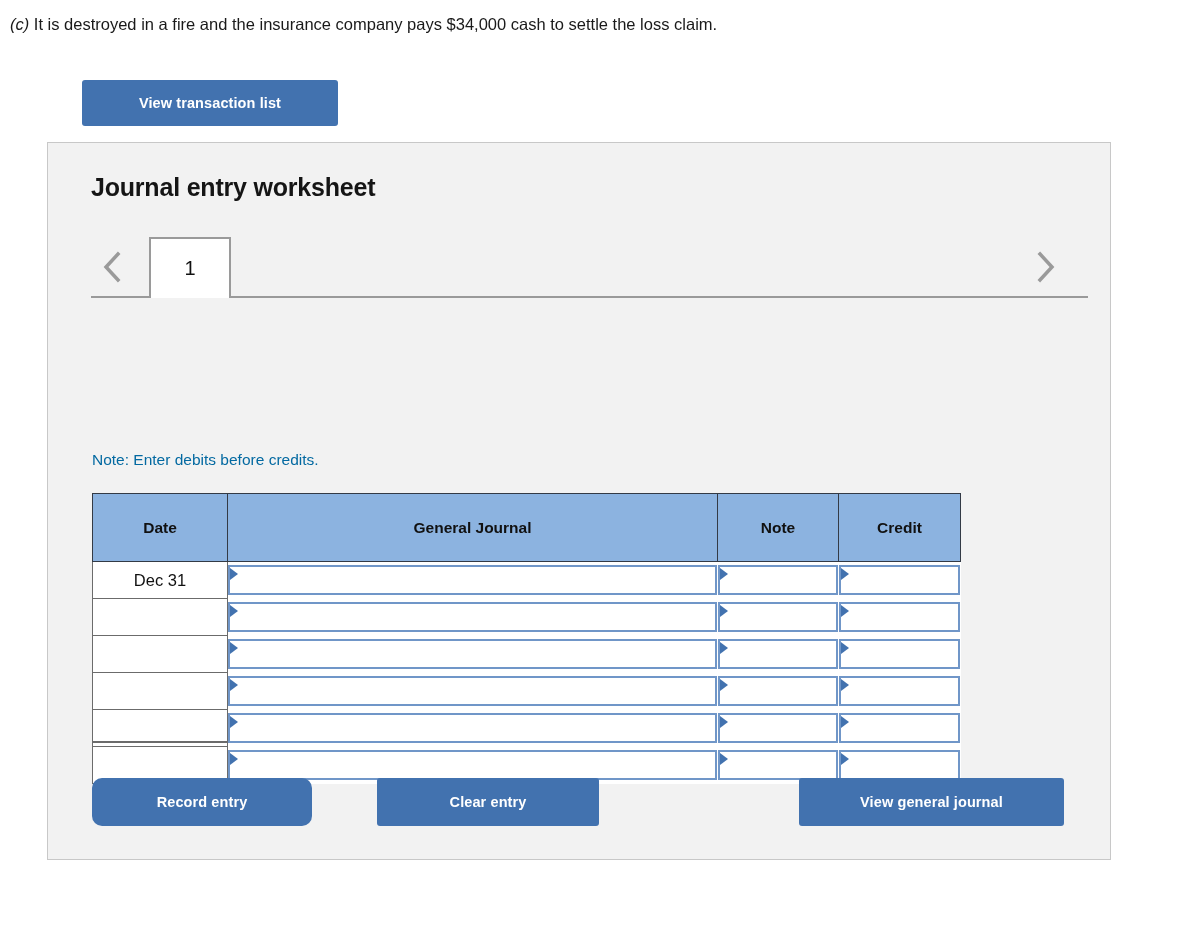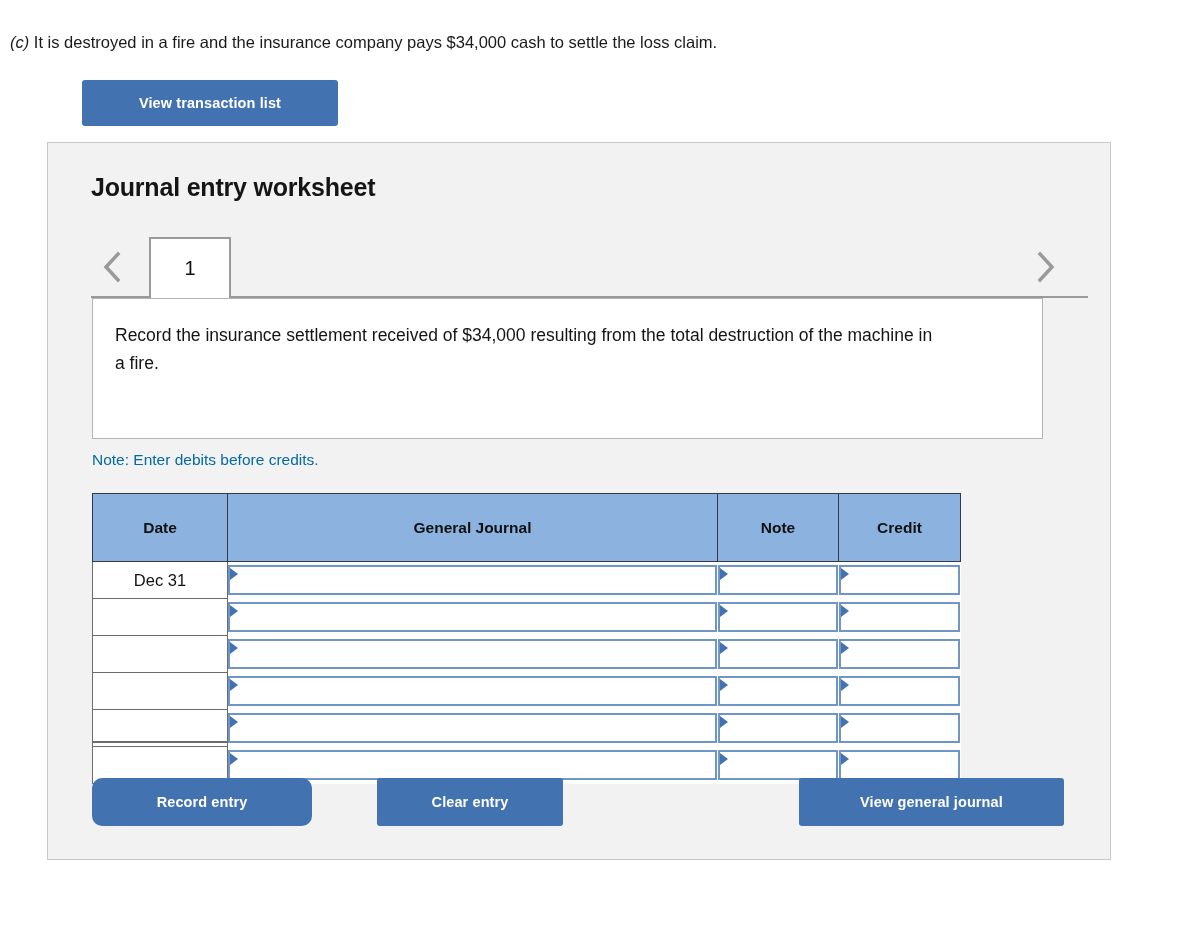--- a/index.html
+++ b/index.html
@@ -18,21 +18,20 @@
 
   
   .question {
     position: absolute;
     left: 10px;
     top: 12px;
     font-size: 16.5px;
     line-height: 24px;
     color: #1a1a1a;
     white-space: nowrap;
-    margin-top: 18px;
   }
   .question .paren-letter {
     font-style: italic;
   }
 
   
   .btn {
     display: inline-flex;
     align-items: center;
     justify-content: center;
@@ -223,21 +222,21 @@
     position: absolute;
     left: 44px;
     top: 598px;
     width: 135px;
     height: 2px;
     background: #6b6b6b;
   }
 
   
   #record-entry  { position: absolute; left: 44px;  top: 635px; width: 220px; height: 48px; border-radius: 10px; }
-  #clear-entry   { position: absolute; left: 329px; top: 635px; width: 186px; height: 48px; }
+  #clear-entry   { position: absolute; left: 329px; top: 635px; width: 222px; height: 48px; }
   #view-general-journal { position: absolute; left: 751px; top: 635px; width: 265px; height: 48px; }
 </style>
 </head>
 <body>
 
 <div class="question">
   <span class="paren-letter">(c)</span><span> It is destroyed in a fire and the insurance company pays $34,000 cash to settle the loss claim.</span>
 </div>
 
 <button class="btn" id="view-transaction-list">View transaction list</button>
@@ -259,23 +258,20 @@
       <span>1</span>
     </div>
 
     <div class="nav-chevron" id="next-page">
       <svg width="22" height="34" viewBox="0 0 22 34" aria-hidden="true">
         <polyline points="5,4 17,17 5,30" fill="none" stroke="#9a9a9a" stroke-width="3.5" stroke-linecap="square" stroke-linejoin="miter"></polyline>
       </svg>
     </div>
   </div>
 
-  <div class="description-box">
-    <div class="description-text">Record the insurance settlement received of $34,000 resulting from the total destruction of the machine in a fire.</div>
-  </div>
 
   <div class="note">Note: Enter debits before credits.</div>
 
   <table class="journal-table">
     <colgroup>
       <col class="col-date">
       <col class="col-gj">
       <col class="col-debit">
       <col class="col-credit">
     </colgroup>

